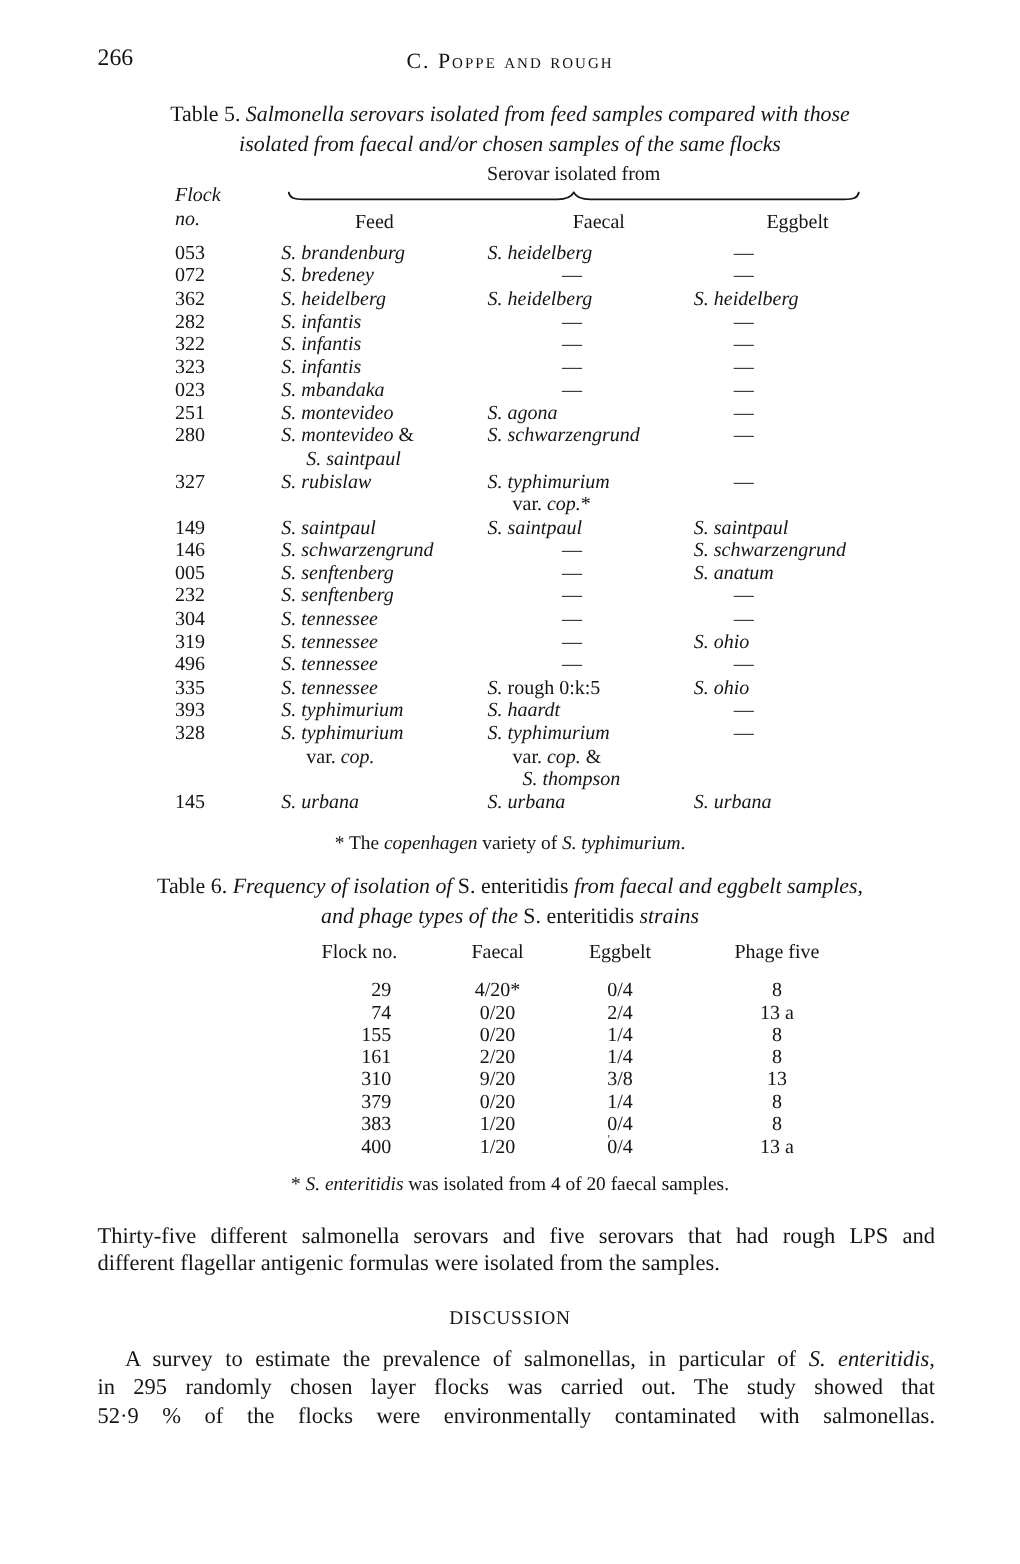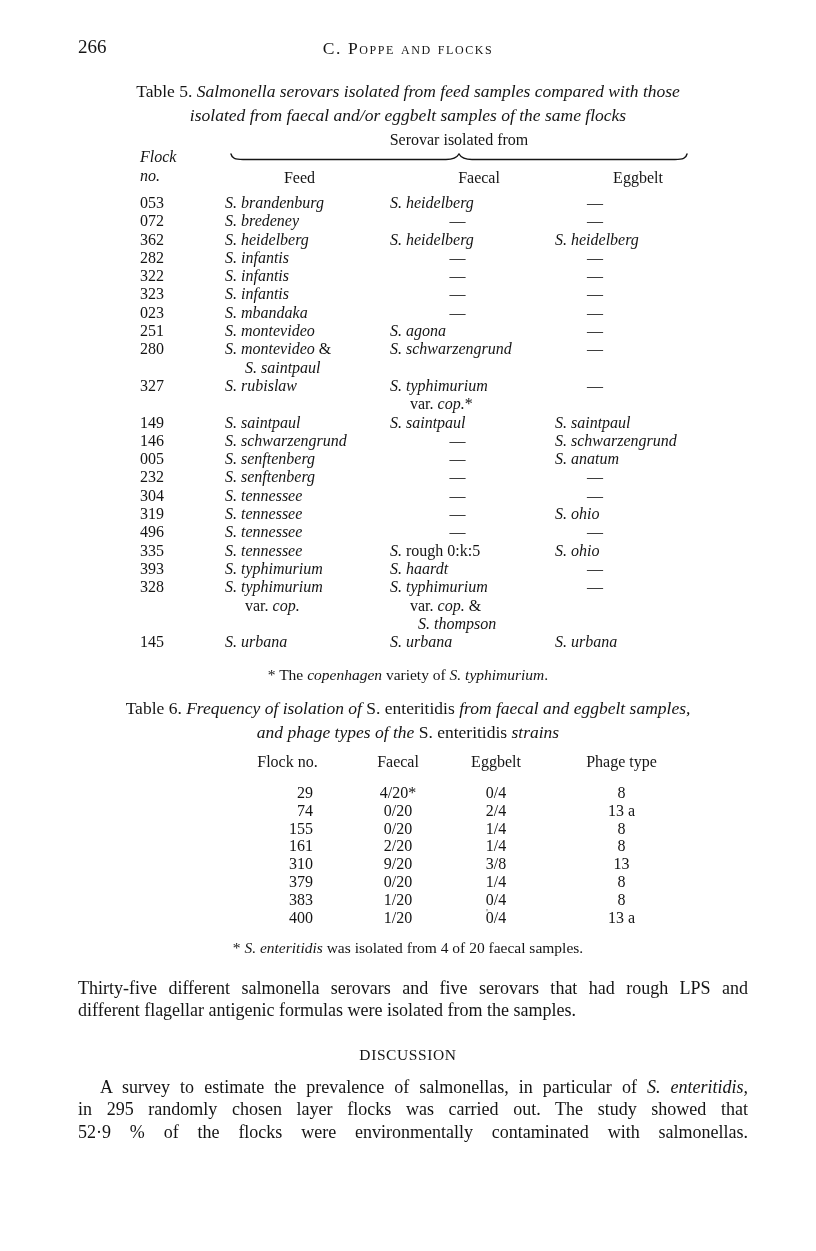--- a/index.html
+++ b/index.html
@@ -61,24 +61,24 @@
   .lline { text-align:left; }
   .indent1 { padding-left:22px; }
   .discussion-heading { top:1046px; font-size:15.5px; letter-spacing:0.6px; }
 </style>
 </head>
 <body>
 
 <div class="page">
 
   <div class="abs page-number">266</div>
-  <div class="abs center running-head">C. Poppe and flocks</div>
+  <div class="abs center running-head">C. Poppe and rough</div>
 
   <div class="abs center t5-cap1"><span>Table 5. </span><span class="it">Salmonella serovars isolated from feed samples compared with those</span></div>
-  <div class="abs center t5-cap2"><span class="it">isolated from faecal and/or eggbelt samples of the same flocks</span></div>
+  <div class="abs center t5-cap2"><span class="it">isolated from faecal and/or chosen samples of the same flocks</span></div>
 
   <div class="abs t5">
     <div class="spanner">Serovar isolated from</div>
     <svg class="brace" width="458" height="12" viewBox="0 0 458 12">
       <path d="M1,1 C2,5.5 5,6.5 13,6.5 L216,6.5 C224,6.5 227,4.5 229,1 C231,4.5 234,6.5 242,6.5 L445,6.5 C453,6.5 456,5.5 457,1" fill="none" stroke="#141414" stroke-width="1.4" stroke-linecap="round"></path>
     </svg>
     <div class="flock-hdr">
       <div>Flock</div>
       <div>no.</div>
     </div>
@@ -302,21 +302,21 @@
   <div class="abs center t5-footnote"><span>* The </span><span class="it">copenhagen</span><span> variety of </span><span class="it">S. typhimurium</span><span>.</span></div>
 
   <div class="abs center t6-cap1"><span>Table 6. </span><span class="it">Frequency of isolation of </span><span>S. enteritidis</span><span class="it"> from faecal and eggbelt samples,</span></div>
   <div class="abs center t6-cap2"><span class="it">and phage types of the </span><span>S. enteritidis</span><span class="it"> strains</span></div>
 
   <div class="abs t6">
     <div class="t6-hdrs">
       <div class="h h0">Flock no.</div>
       <div class="h h1">Faecal</div>
       <div class="h h2">Eggbelt</div>
-      <div class="h h3">Phage type</div>
+      <div class="h h3">Phage five</div>
     </div>
     <div id="t6-rows">
         <div class="t6-row">
           <div class="t6c t6c0">29</div>
           <div class="t6c t6c1">4/20*</div>
           <div class="t6c t6c2">0/4</div>
           <div class="t6c t6c3">8</div>
         </div>
         <div class="t6-row">
           <div class="t6c t6c0">74</div>

